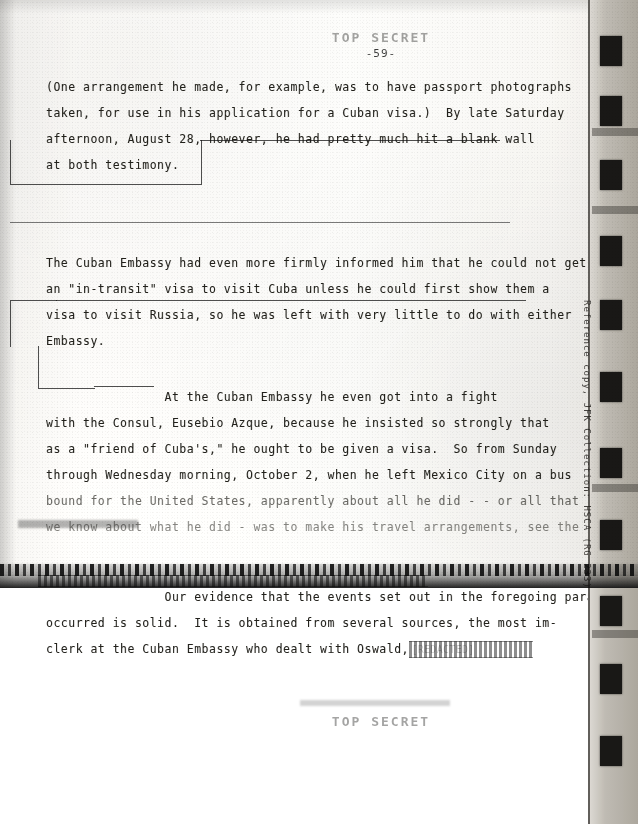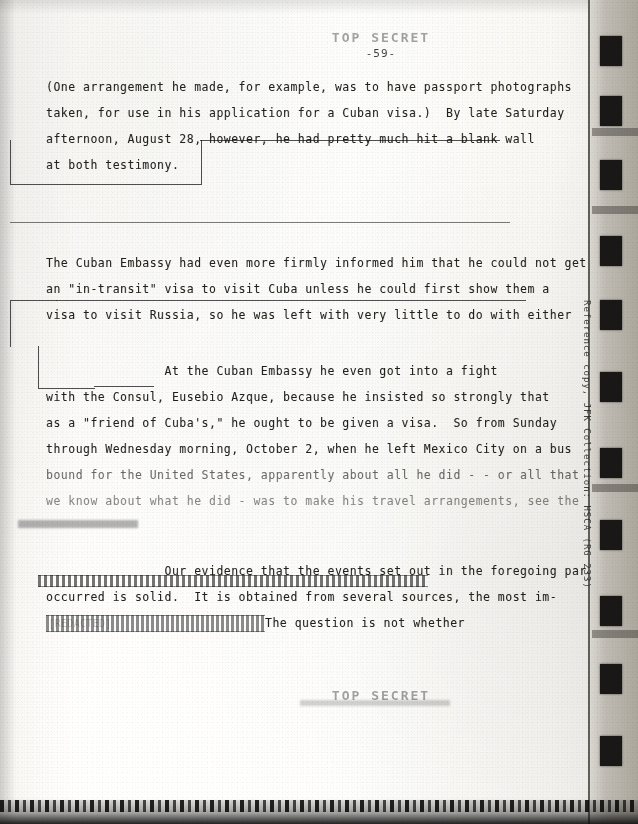--- a/index.html
+++ b/index.html
@@ -11,21 +11,21 @@
     width: 638px;
     height: 824px;
     overflow: hidden;
     font-family: "DejaVu Sans Mono", monospace;
   }
 
   
   #page {
     position: relative;
     width: 638px;
-    height: 824px;
+    height: 588px;
     background:
       radial-gradient(ellipse at 20% 12%, rgba(0,0,0,0.045), rgba(0,0,0,0) 60%),
       radial-gradient(ellipse at 85% 70%, rgba(0,0,0,0.05), rgba(0,0,0,0) 55%),
       linear-gradient(to right, #f2f1ee 0%, #fbfaf8 12%, #fdfdfb 55%, #f4f3f0 86%, #e9e7e3 100%);
     filter: contrast(1.04);
   }
 
   
   #grain {
     position: absolute;
@@ -225,35 +225,36 @@
       <div class="line">(One arrangement he made, for example, was to have passport photographs</div>
       <div class="line">taken, for use in his application for a Cuban visa.)  By late Saturday</div>
       <div class="line">afternoon, August 28, however, he had pretty much hit a blank wall</div>
       <div class="line">at both testimony.</div>
     </div>
 
     <div class="para" style="margin-top:72px;">
       <div class="line">The Cuban Embassy had even more firmly informed him that he could not get</div>
       <div class="line">an "in-transit" visa to visit Cuba unless he could first show them a</div>
       <div class="line">visa to visit Russia, so he was left with very little to do with either</div>
+      <div class="line">Embassy.</div>
     </div>
 
     <div class="para" style="margin-top:30px;">
       <div class="line">                At the Cuban Embassy he even got into a fight</div>
       <div class="line">with the Consul, Eusebio Azque, because he insisted so strongly that</div>
       <div class="line">as a "friend of Cuba's," he ought to be given a visa.  So from Sunday</div>
       <div class="line">through Wednesday morning, October 2, when he left Mexico City on a bus</div>
       <div class="line faint">bound for the United States, apparently about all he did - - or all that</div>
       <div class="line fainter">we know about what he did - was to make his travel arrangements, see the</div>
     </div>
 
     <div class="para" style="margin-top:44px;">
       <div class="line">                Our evidence that the events set out in the foregoing paragraph</div>
       <div class="line">occurred is solid.  It is obtained from several sources, the most im-</div>
-      <div class="line"><span class="redact dense" style="width:215px;">[REDACTED]</span><span>The question is not whether</span></div>
+      <div class="line"><span>clerk at the Cuban Embassy who dealt with Oswald,</span><span class="redact dense" style="width:120px;">[REDACTED]</span></div>
     </div>
 
     <div class="stamp" style="margin-top:52px; margin-left:150px;">TOP SECRET</div>
   </div>
 
   <div class="mark" id="bracket-1"></div>
   <div class="mark" id="rule-1"></div>
   <div class="mark" id="rule-2"></div>
   <div class="mark" id="bracket-2"></div>
   <div class="mark" id="rule-3"></div>

